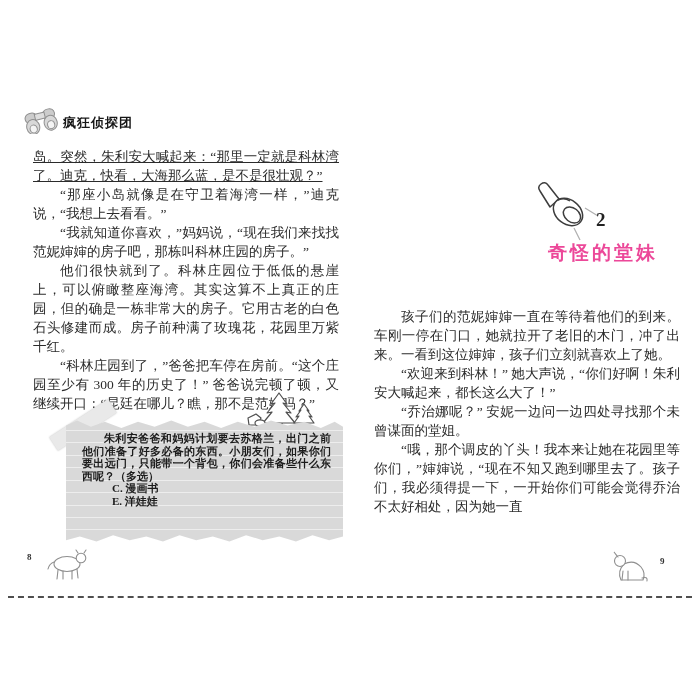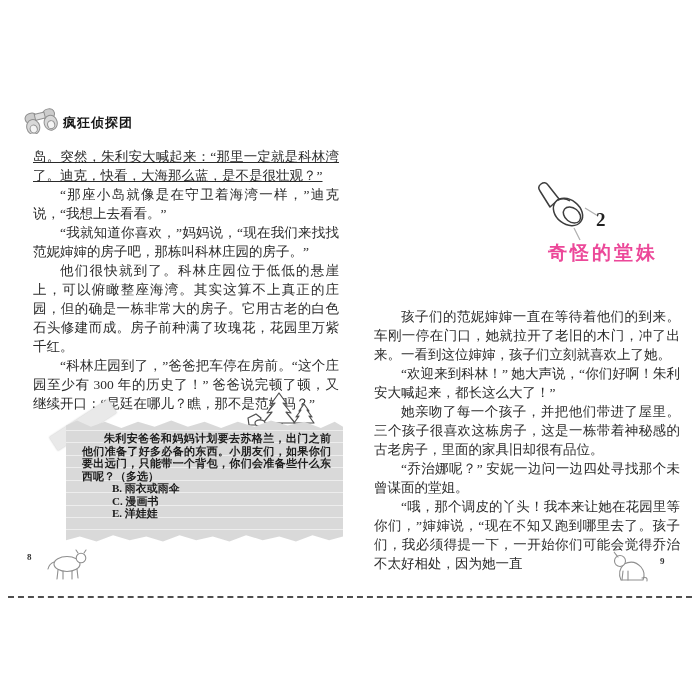--- a/index.html
+++ b/index.html
@@ -93,21 +93,20 @@
           <path d="M61 13 L66 20 L64 19 L69 26 L66 25 L71 32 L51 32 L56 25 L53 26 L58 19 L56 20 Z"></path>
           <path d="M5 27 L13 23 L18 27 L15 34 L6 34 Z"></path>
           <ellipse cx="17" cy="32" rx="5" ry="3.2"></ellipse>
         </g>
       </svg>
     </span>
     <div class="paper">
       <div class="paper-inner">
         <p class="quiz-question">朱利安爸爸和妈妈计划要去苏格兰，出门之前他们准备了好多必备的东西。小朋友们，如果你们要出远门，只能带一个背包，你们会准备些什么东西呢？（多选）</p>
         <ul class="quiz-options">
-          <li>B. 雨衣或雨伞</li>
           <li>C. 漫画书</li>
           <li>E. 洋娃娃</li>
         </ul>
       </div>
     </div>
   </div>
 
   <span class="flashlight">
     <svg width="76" height="62" viewBox="0 0 76 62">
       <g fill="#ffffff" stroke="#3d3d3d" stroke-width="1.5" stroke-linejoin="round">
@@ -121,21 +120,20 @@
         <line x1="46" y1="49" x2="52" y2="61"></line>
       </g>
     </svg>
   </span>
   <span class="chapter-number">2</span>
   <span class="chapter-title">奇怪的堂妹</span>
 
   <div id="right-col" class="body-col">
     <p>孩子们的范妮婶婶一直在等待着他们的到来。车刚一停在门口，她就拉开了老旧的木门，冲了出来。一看到这位婶婶，孩子们立刻就喜欢上了她。</p>
     <p>“欢迎来到科林！” 她大声说，“你们好啊！朱利安大喊起来，都长这么大了！”</p>
-    <p>她亲吻了每一个孩子，并把他们带进了屋里。三个孩子很喜欢这栋房子，这是一栋带着神秘感的古老房子，里面的家具旧却很有品位。</p>
     <p>“乔治娜呢？” 安妮一边问一边四处寻找那个未曾谋面的堂姐。</p>
     <p>“哦，那个调皮的丫头！我本来让她在花园里等你们，”婶婶说，“现在不知又跑到哪里去了。孩子们，我必须得提一下，一开始你们可能会觉得乔治不太好相处，因为她一直</p>
   </div>
 
   <span id="pn-left" class="page-num">8</span>
   <span class="cow">
     <svg width="46" height="36" viewBox="0 0 46 36">
       <g fill="#ffffff" stroke="#8f8f8f" stroke-width="1.1" stroke-linecap="round">
         <ellipse cx="21" cy="16" rx="13" ry="7.5"></ellipse>
         <circle cx="35" cy="10" r="4.8"></circle>

